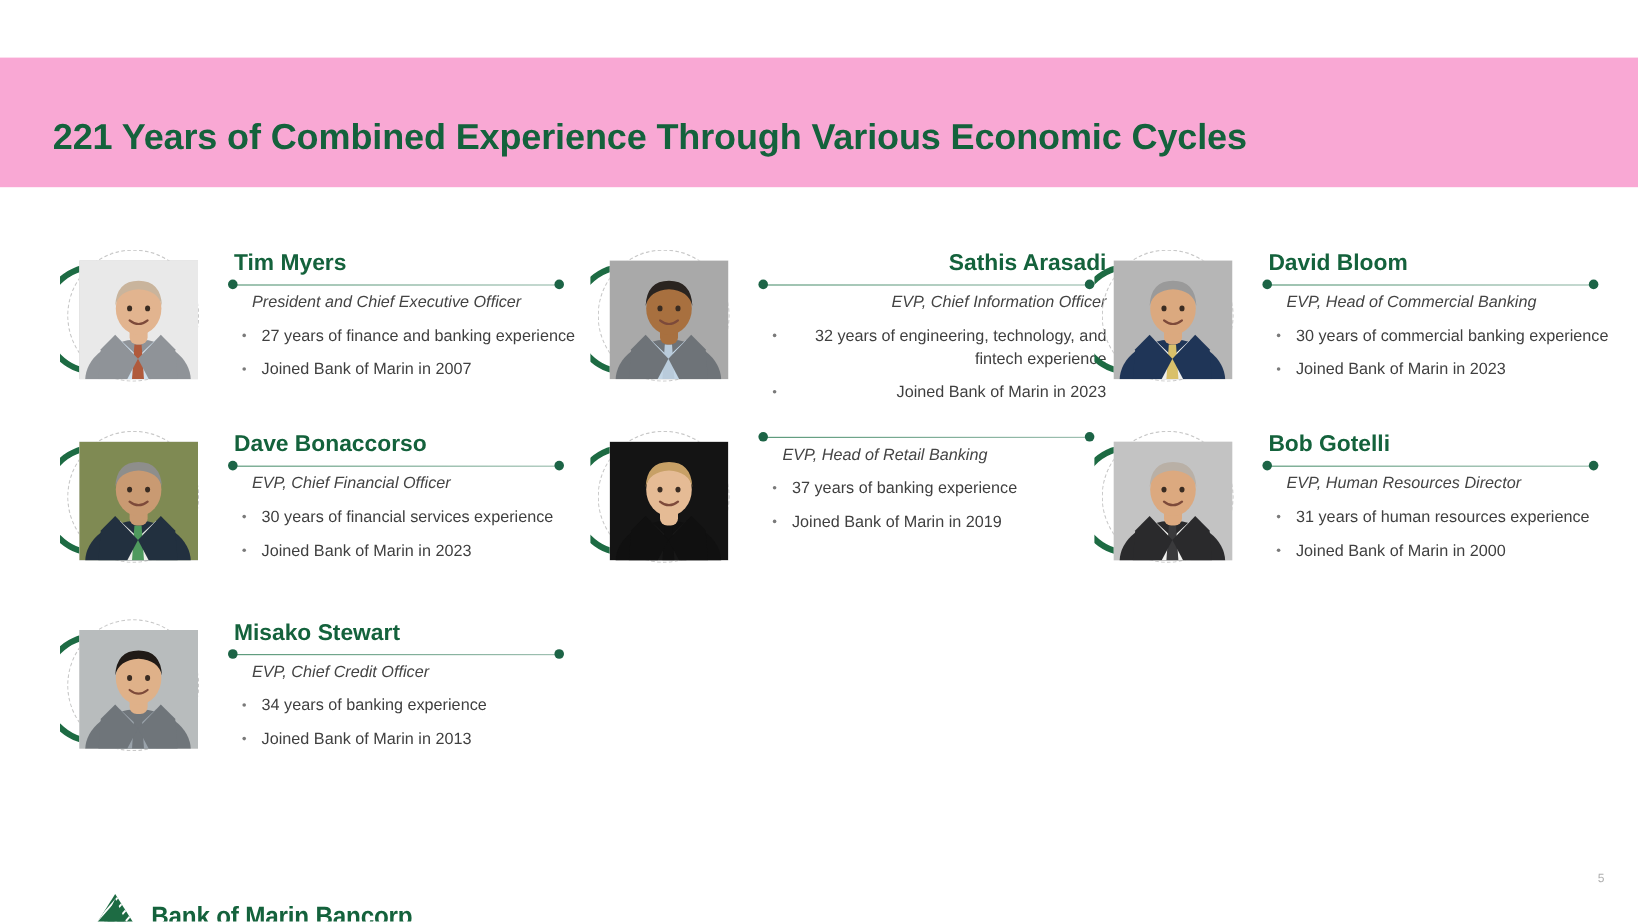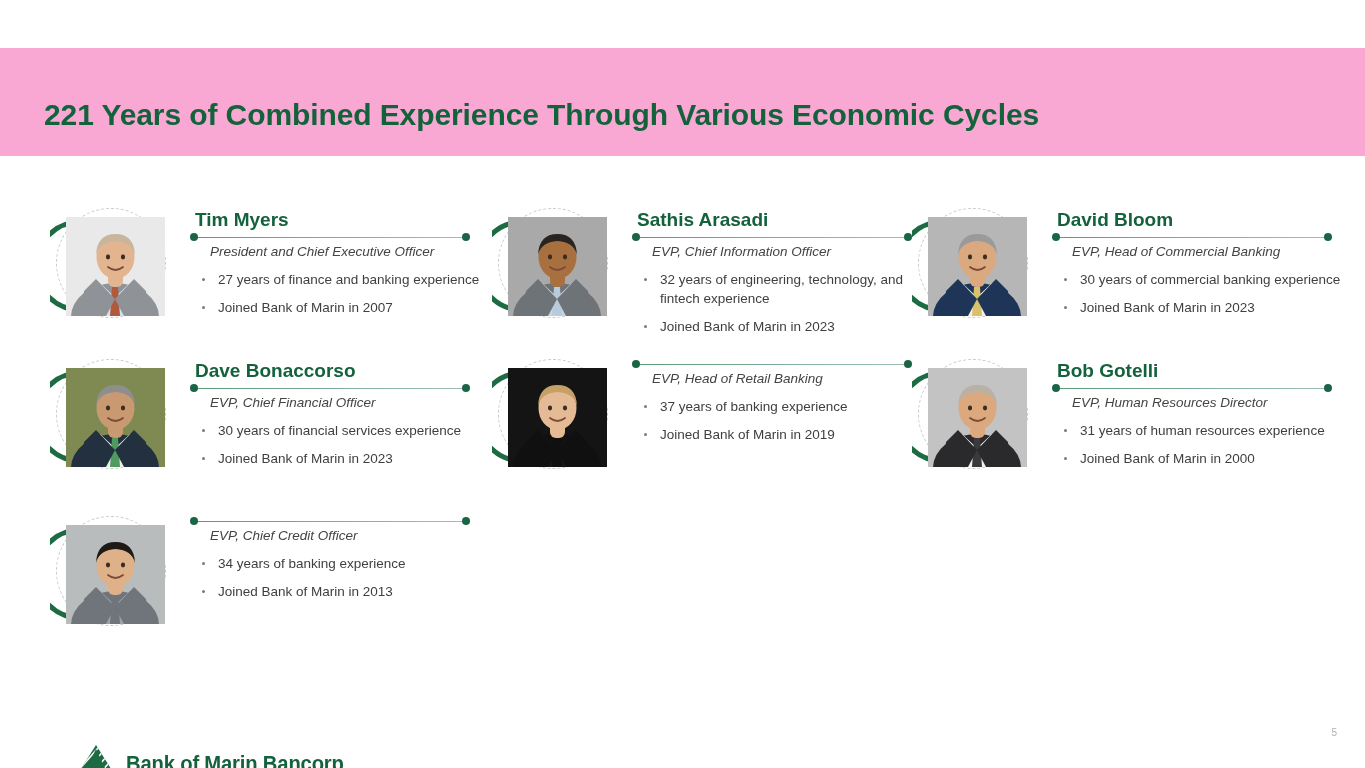--- a/index.html
+++ b/index.html
@@ -222,21 +222,21 @@
           <div class="rule-dot dot-left"></div>
           <div class="rule-dot" style="left:272px"></div>
         </div>
         <div class="bio-title">President and Chief Executive Officer</div>
         <ul class="bio-bullets">
           <li>27 years of finance and banking experience</li>
           <li>Joined  Bank of Marin in 2007</li>
         </ul>
       </div>
     </div>
-    <div class="bio-card" style="left: 492px; top: 100px;">
+    <div class="bio-card" style="left: 492px; top: 100px; text-align: right;">
       <div class="portrait-frame">
         <div class="portrait-ring"></div>
         <svg class="portrait-arc" viewBox="0 0 108 108">
           <path d="M 30 10 A 44 44 0 0 0 30 98" fill="none" stroke="#1d6b43" stroke-width="5"></path>
         </svg>
         <div class="portrait-photo">
           <svg width="99" height="99" viewBox="0 0 99 99">
             <rect width="99" height="99" fill="#a9a9a9"></rect>
             <ellipse cx="49" cy="100" rx="44" ry="34" fill="#6e7378"></ellipse>
             <path d="M34 66 L49 80 L64 66 L64 99 L34 99 Z" fill="#c3d6e6"></path>
@@ -430,20 +430,21 @@
             <rect x="42" y="52" width="15" height="18" rx="6" fill="#dfb189"></rect>
             <ellipse cx="49.5" cy="40" rx="19" ry="22" fill="#dfb189"></ellipse>
             <path d="M30 38 Q31 17 49.5 17 Q68 17 69 38 Q66 25 49.5 24 Q33 25 30 38 Z" fill="#201a16"></path>
             <ellipse cx="42" cy="40" rx="2.1" ry="2.4" fill="#3a2c22"></ellipse>
             <ellipse cx="57" cy="40" rx="2.1" ry="2.4" fill="#3a2c22"></ellipse>
             <path d="M42 50 Q49.5 56 57 50" stroke="#7d4a3a" stroke-width="1.8" fill="none" stroke-linecap="round"></path>
           </svg>
         </div>
       </div>
       <div class="bio-text">
+        <div class="bio-name">Misako Stewart</div>
         <div class="bio-rule">
           <div class="rule-line" style="width:272px"></div>
           <div class="rule-dot dot-left"></div>
           <div class="rule-dot" style="left:272px"></div>
         </div>
         <div class="bio-title">EVP, Chief Credit Officer</div>
         <ul class="bio-bullets">
           <li>34 years of banking experience</li>
           <li>Joined Bank of Marin in 2013</li>
         </ul>

